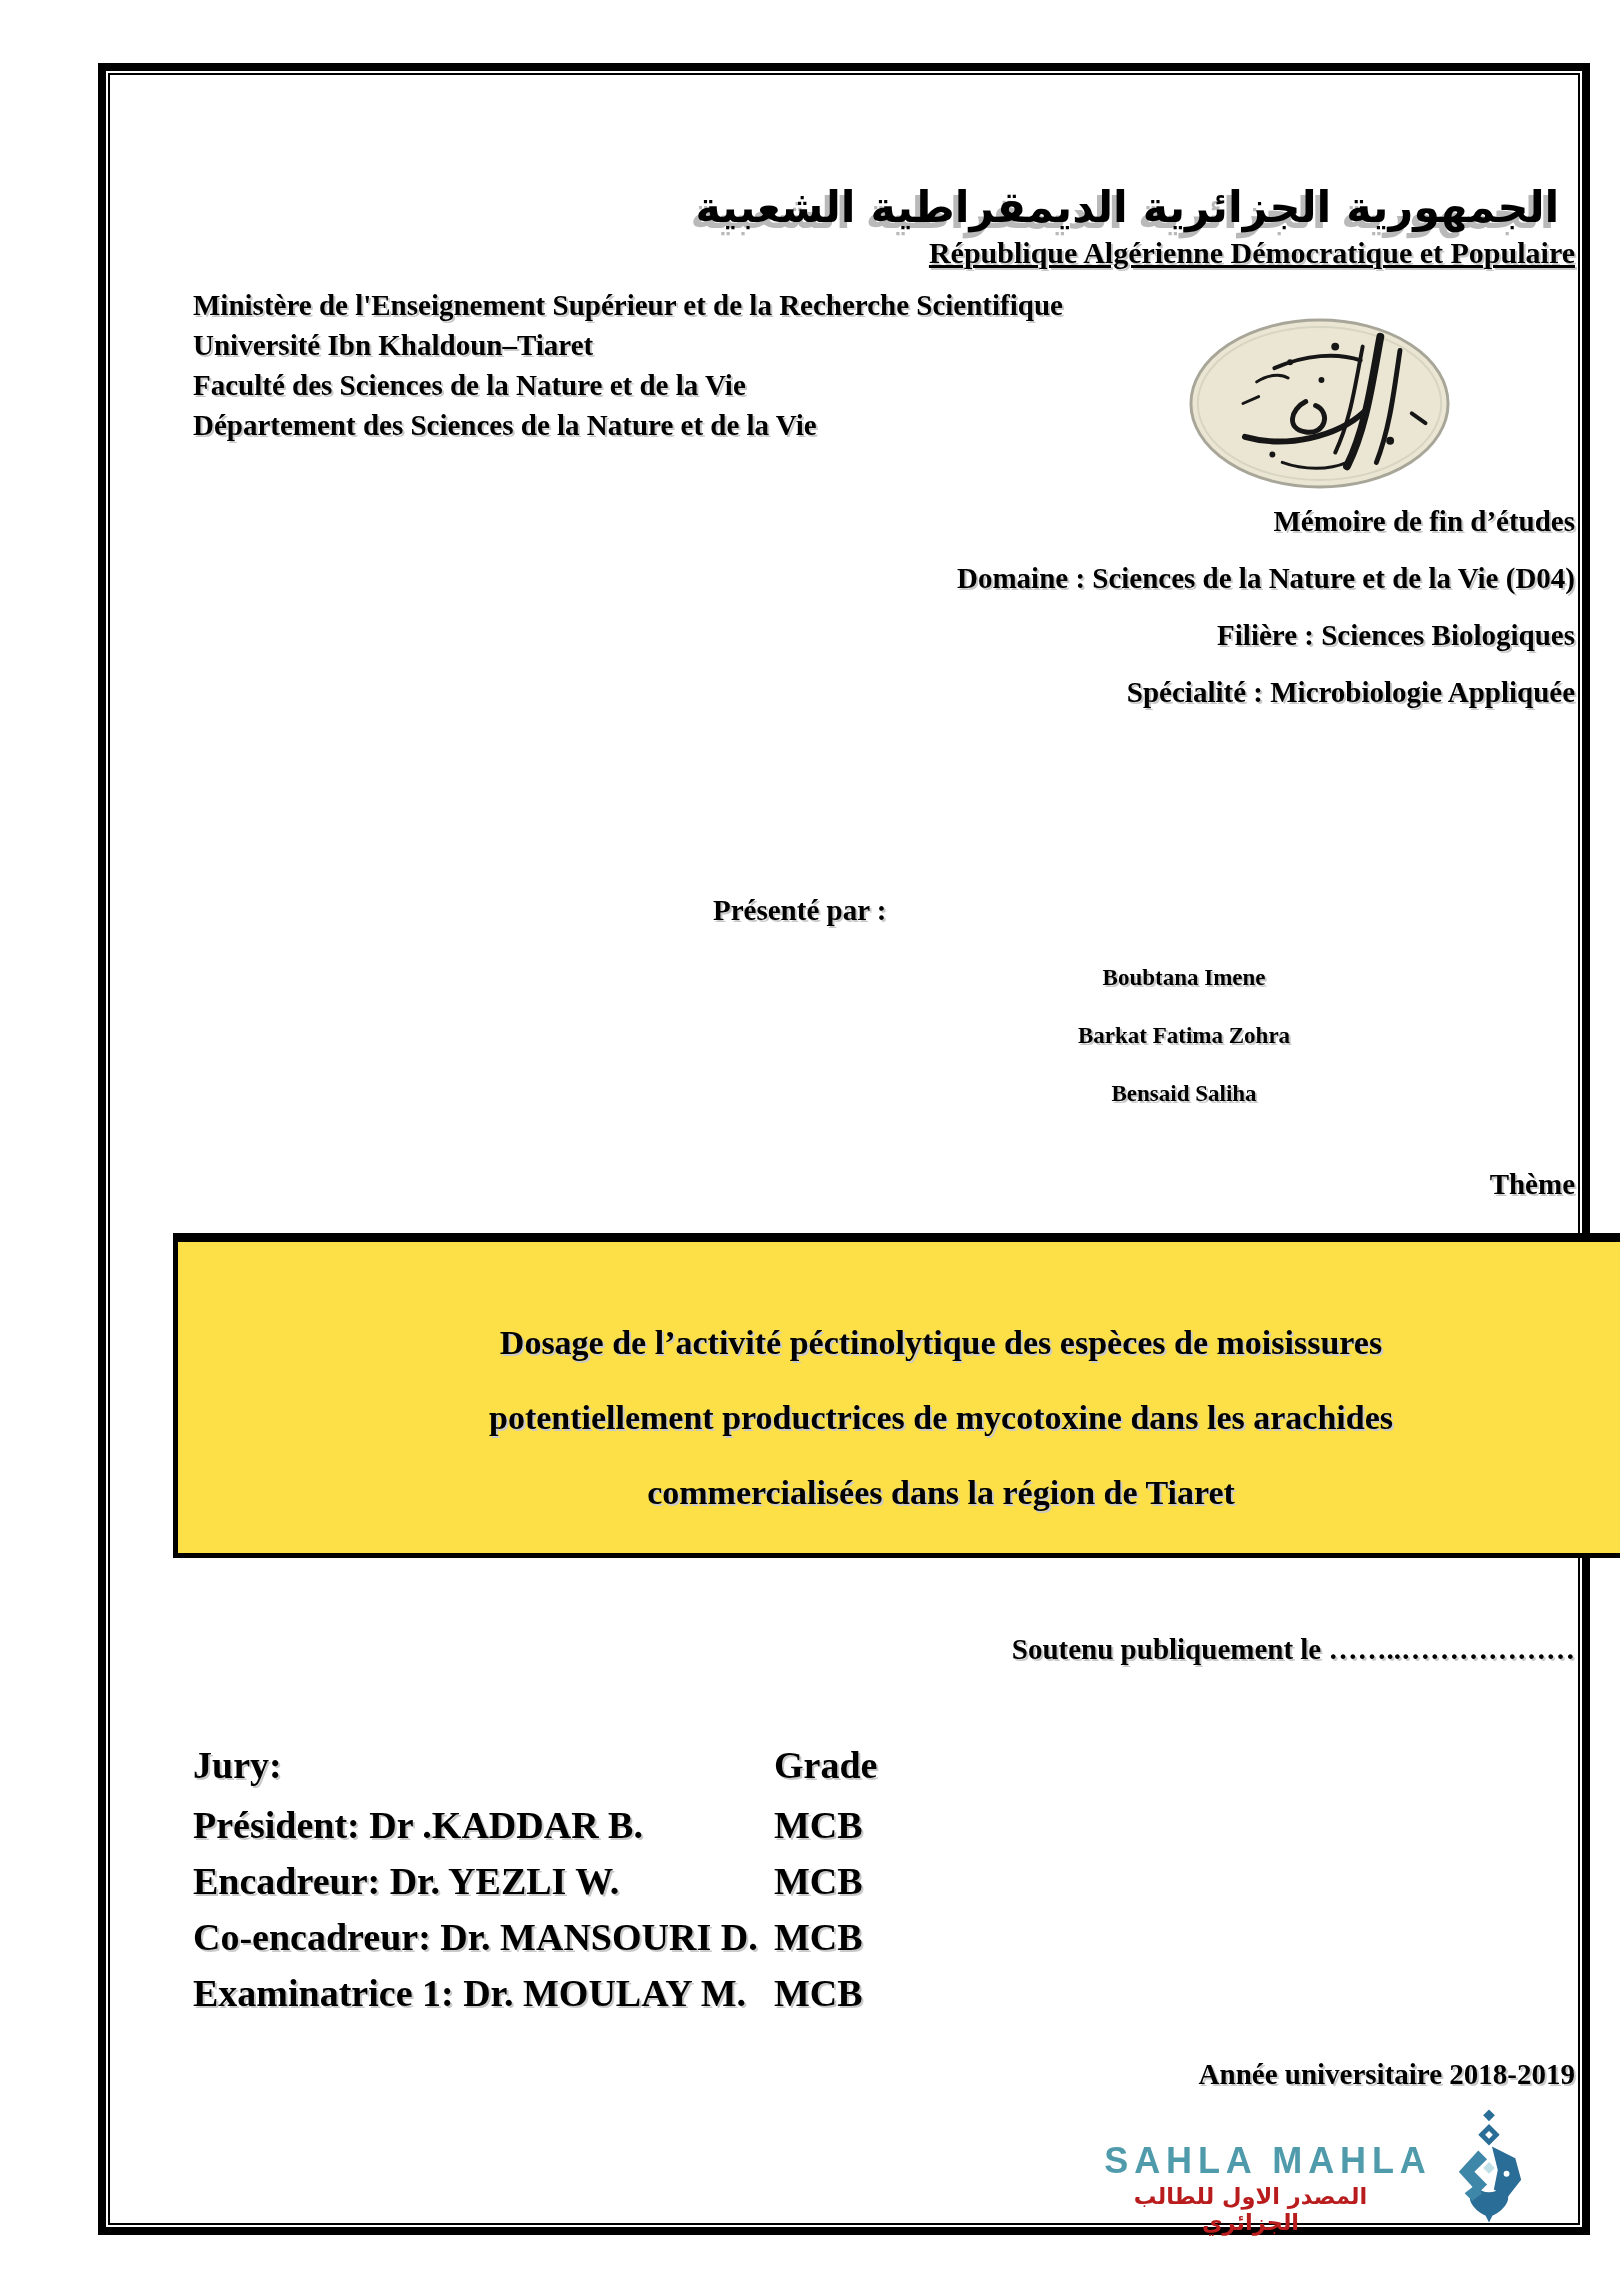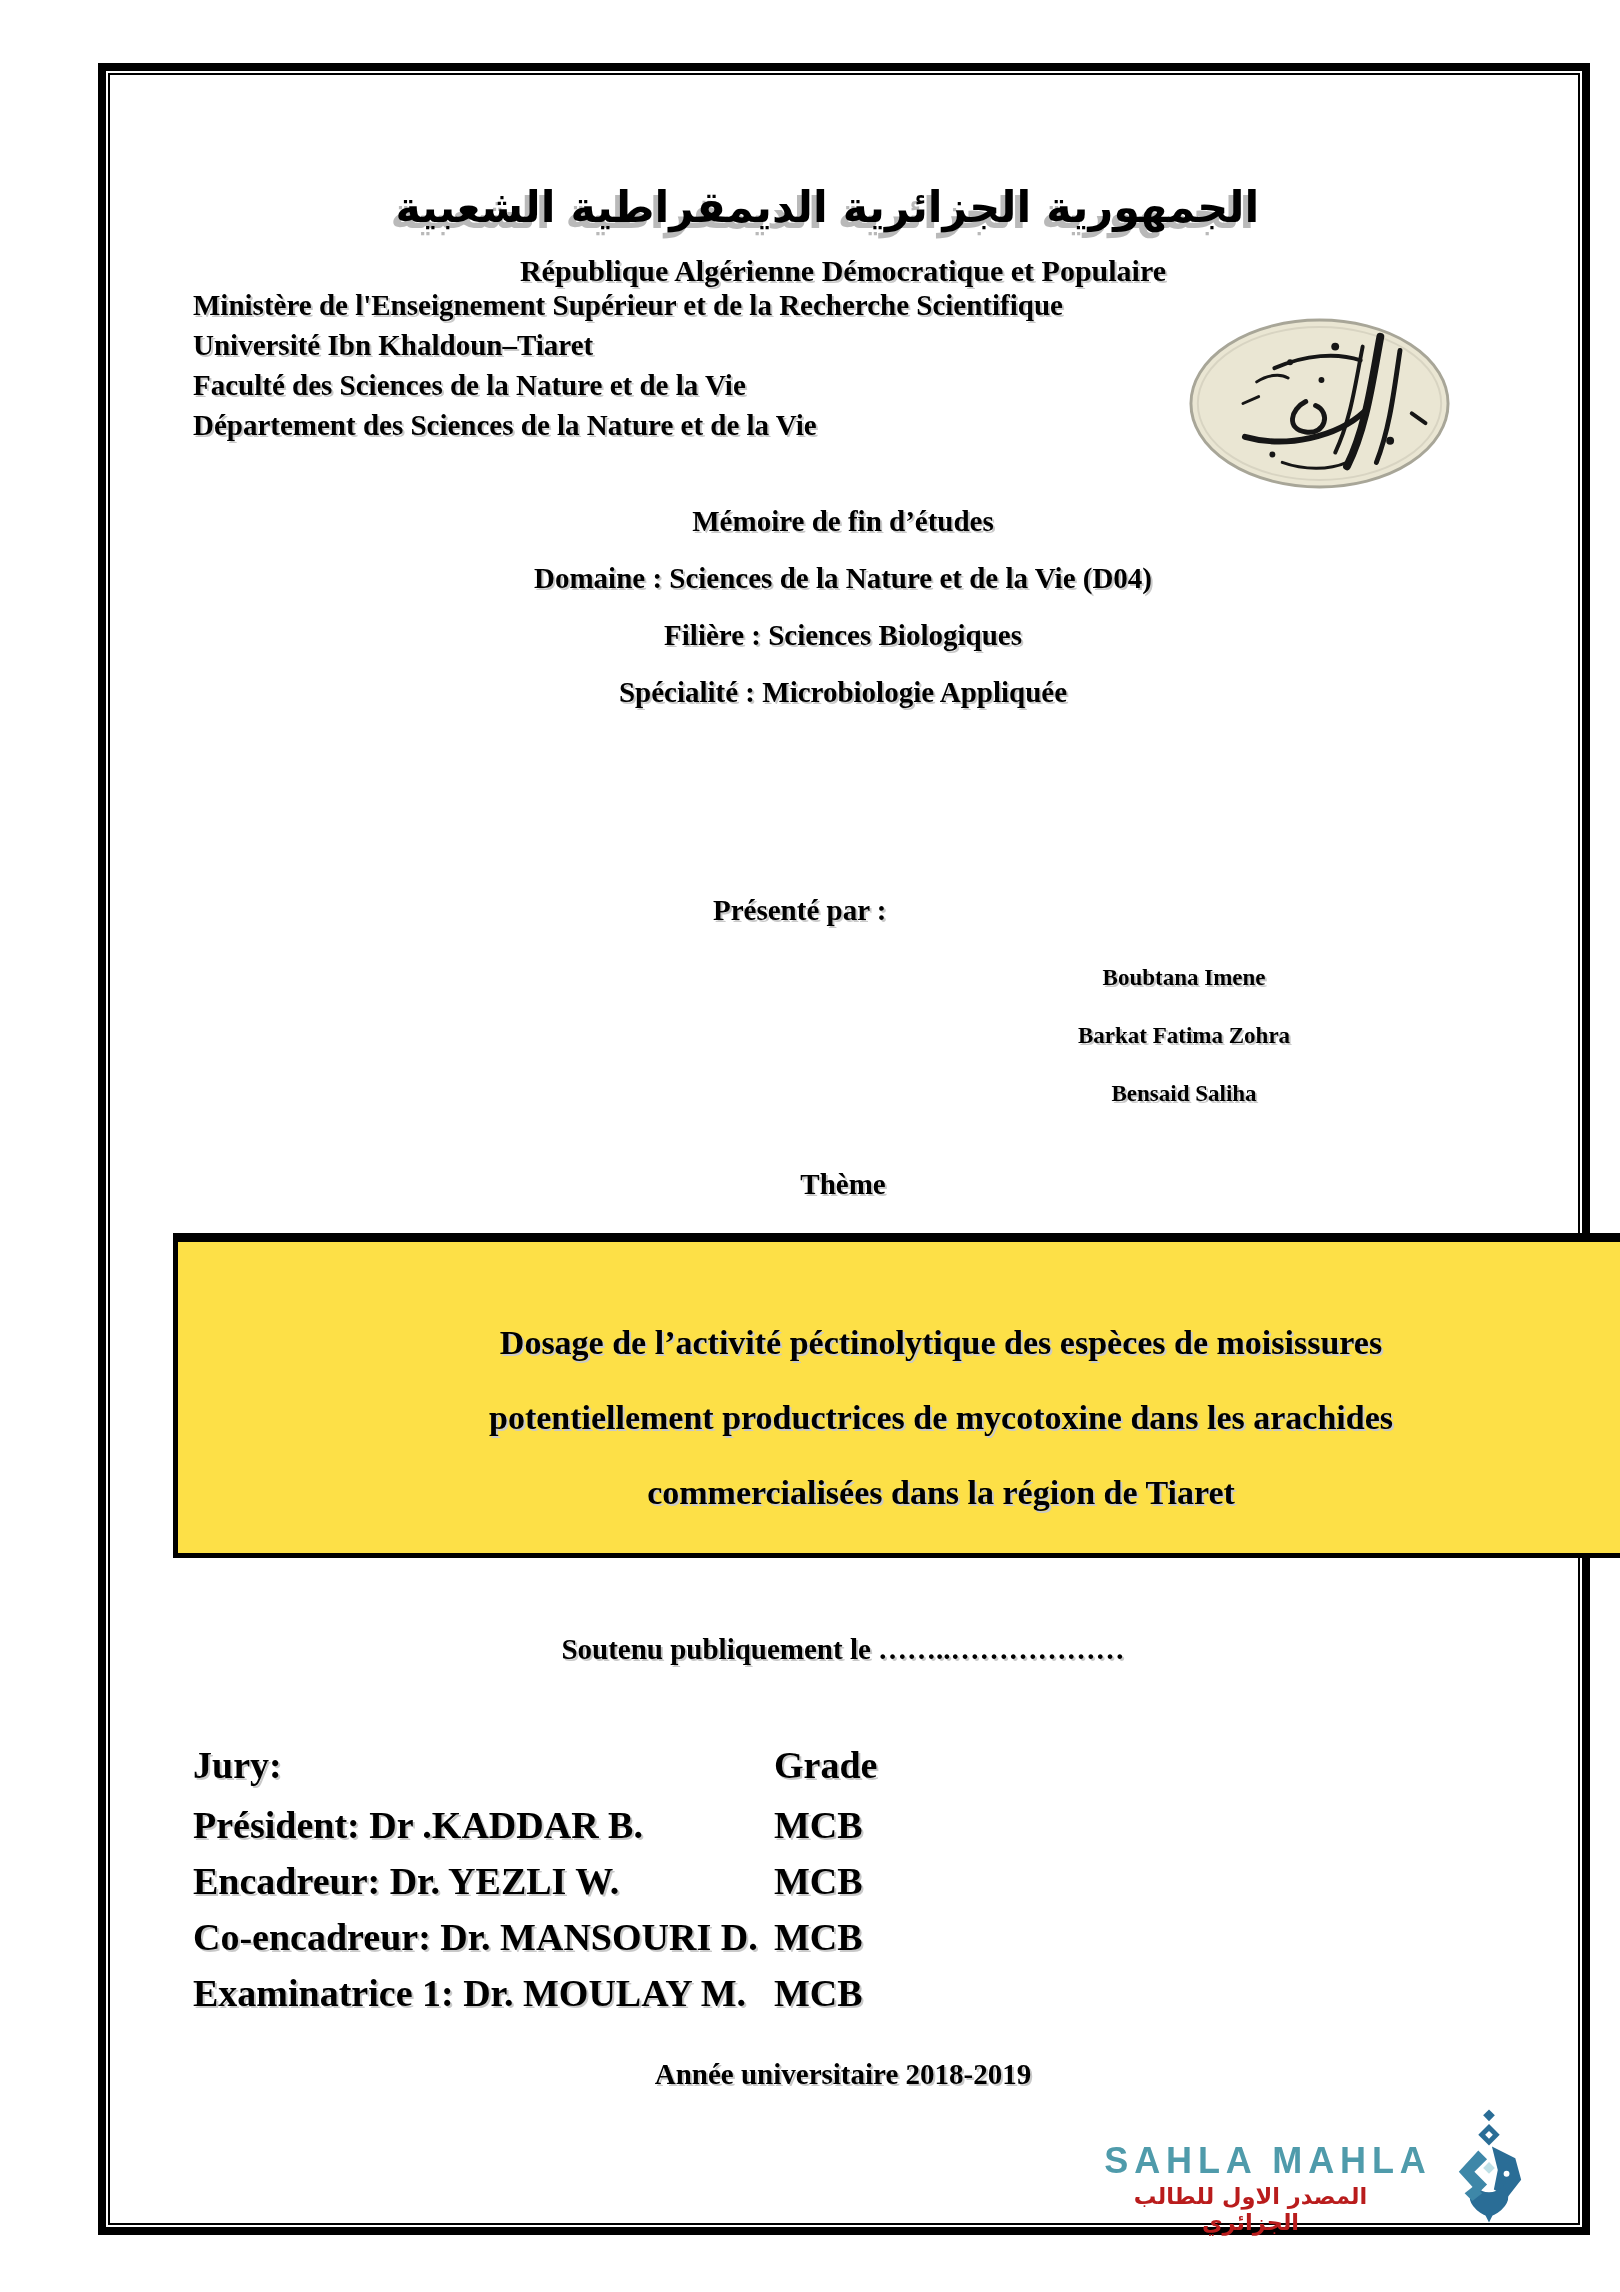--- a/index.html
+++ b/index.html
@@ -6,27 +6,27 @@
   *{box-sizing:border-box;}
   .page{
     position:relative;width:1620px;height:2293px;background:#ffffff;
     font-family:"Liberation Serif",serif;font-weight:bold;color:#000;
     overflow:hidden;
   }
   
   .frame-outer{position:absolute;left:98px;top:63px;width:1492px;height:2172px;border:8.8px solid #000;}
   .frame-inner{position:absolute;left:2px;top:2px;right:2px;bottom:2px;border:2px solid #000;}
   .abs{position:absolute;}
-  .ctr{left:111px;width:1464px;text-align:center;}
+  .ctr{left:111px;width:1464px;text-align:right;}
   .sh{text-shadow:2px 2px 0 #c9c9c9;}
   .arabic-header{
     top:182px;font-family:"DejaVu Sans",sans-serif;font-size:43px;font-weight:bold;
     text-shadow:-4.9px 5.9px 0 #b9b9b9;transform:translateX(-15.7px);letter-spacing:1px;
   }
-  .republique{top:254px;font-size:30px;}
+  .republique{top:236px;font-size:30px;text-decoration:underline;}
   .ministry{left:193px;top:285px;font-size:29px;line-height:40px;text-align:left;}
   .memoire-block{top:493px;font-size:29px;line-height:57px;}
   .presente{left:713px;top:894px;font-size:29px;}
   .names{left:1078px;top:949px;font-size:23px;line-height:58px;text-align:center;}
   .theme-label{top:1168px;font-size:29px;}
   .title-box{
     left:173px;top:1233px;width:1536px;height:325px;background:#fde047;
     border:5.9px solid #000;border-top-width:9.8px;text-align:center;
     padding-top:63px;font-size:34px;line-height:75px;
   }

